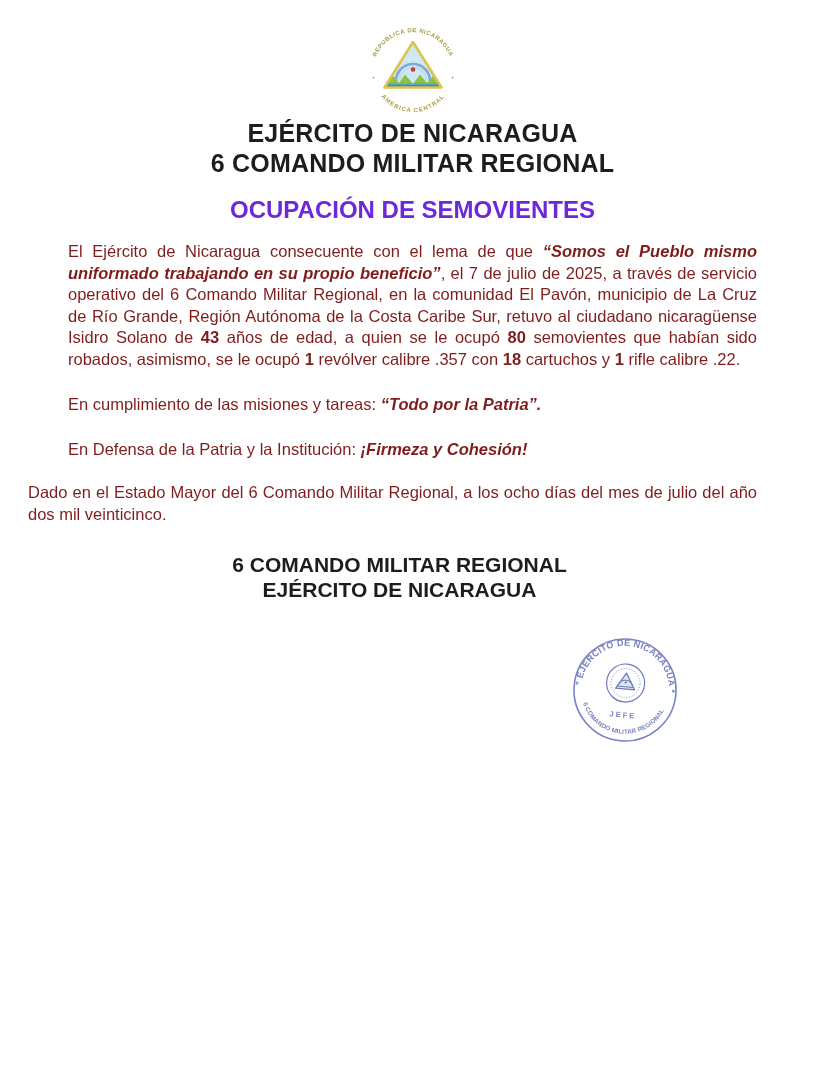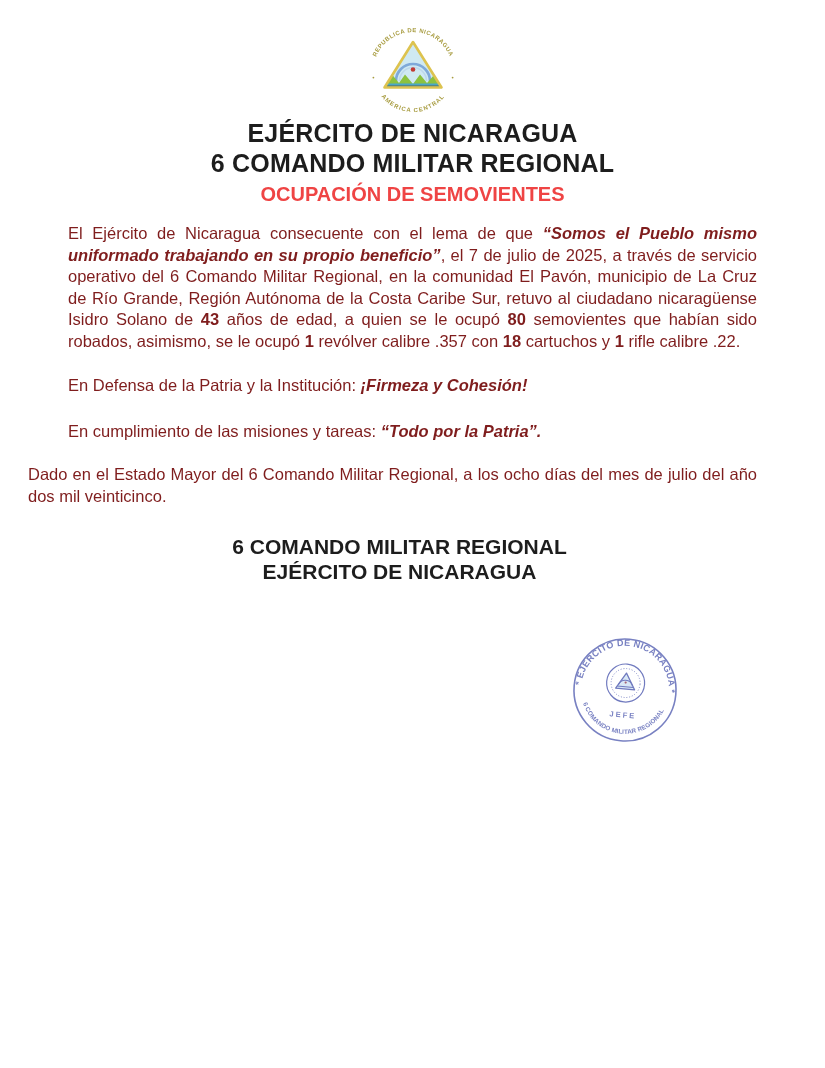--- a/index.html
+++ b/index.html
@@ -11,21 +11,21 @@
   }
   .emblem { display:block; margin:27px auto 0; }
   .doc-title {
     margin-top:5px; text-align:center; font-size:25px; line-height:30px;
     font-weight:700; color:#1d1d1d; letter-spacing:.2px;
   }
   .nota {
     margin-top:23px; text-align:center; font-size:21px; font-weight:700;
     color:#1d1d1d; text-decoration:underline; text-underline-offset:3px;
   }
-  .subject { margin-top:5px; text-align:center; font-size:20px; font-weight:700; color:#ef4444; }
+  .subject { margin-top:18px; text-align:center; font-size:24px; font-weight:700; color:#6d28d9; }
   .para {
     margin-left:68px; margin-right:68px; text-align:justify;
     font-size:16.5px; line-height:21.5px; color:#7f1d1d;
   }
   .p1 { margin-top:17px; }
   .p2 { margin-top:30px; }
   .p3 { margin-top:24px; }
   .p4 { margin-top:23px; }
   .p5 { margin-top:22px;margin-left:28px; }
   .b { font-weight:700; }
@@ -71,22 +71,22 @@
   </svg>
 
   <div class="doc-title">
     <div>EJÉRCITO DE NICARAGUA</div>
     <div>6 COMANDO MILITAR REGIONAL</div>
   </div>
 
   <div class="subject">OCUPACIÓN DE SEMOVIENTES</div>
 
   <p class="para p1"><span>El Ejército de Nicaragua consecuente con el lema de que </span><span class="b i">“Somos el Pueblo mismo uniformado trabajando en su propio beneficio”</span><span>, el 7 de julio de 2025, a través de servicio operativo del 6 Comando Militar Regional, en la comunidad El Pavón, municipio de La Cruz de Río Grande, Región Autónoma de la Costa Caribe Sur, retuvo al ciudadano nicaragüense Isidro Solano de </span><span class="b">43</span><span> años de edad, a quien se le ocupó </span><span class="b">80</span><span> semovientes que habían sido robados, asimismo, se le ocupó </span><span class="b">1</span><span> revólver calibre .357 con </span><span class="b">18</span><span> cartuchos y </span><span class="b">1</span><span> rifle calibre .22.</span></p>
+  <p class="para p3"><span>En cumplimiento de las misiones y tareas: </span><span class="b i">“Todo por la Patria”.</span></p>
   <p class="para p4"><span>En Defensa de la Patria y la Institución: </span><span class="b i">¡Firmeza y Cohesión!</span></p>
-  <p class="para p3"><span>En cumplimiento de las misiones y tareas: </span><span class="b i">“Todo por la Patria”.</span></p>
   <p class="para p5"><span>Dado en el Estado Mayor del 6 Comando Militar Regional, a los ocho días del mes de julio del año dos mil veinticinco.</span></p>
 
   <div class="signature">
     <div>6 COMANDO MILITAR REGIONAL</div>
     <div>EJÉRCITO DE NICARAGUA</div>
   </div>
 
   <svg class="stamp" width="136" height="136" viewBox="0 0 136 136">
     <defs>
       <path id="stampArcTop" d="M 24.7,75.6 A 44,44 0 1 1 111.3,75.6" fill="none"></path>

